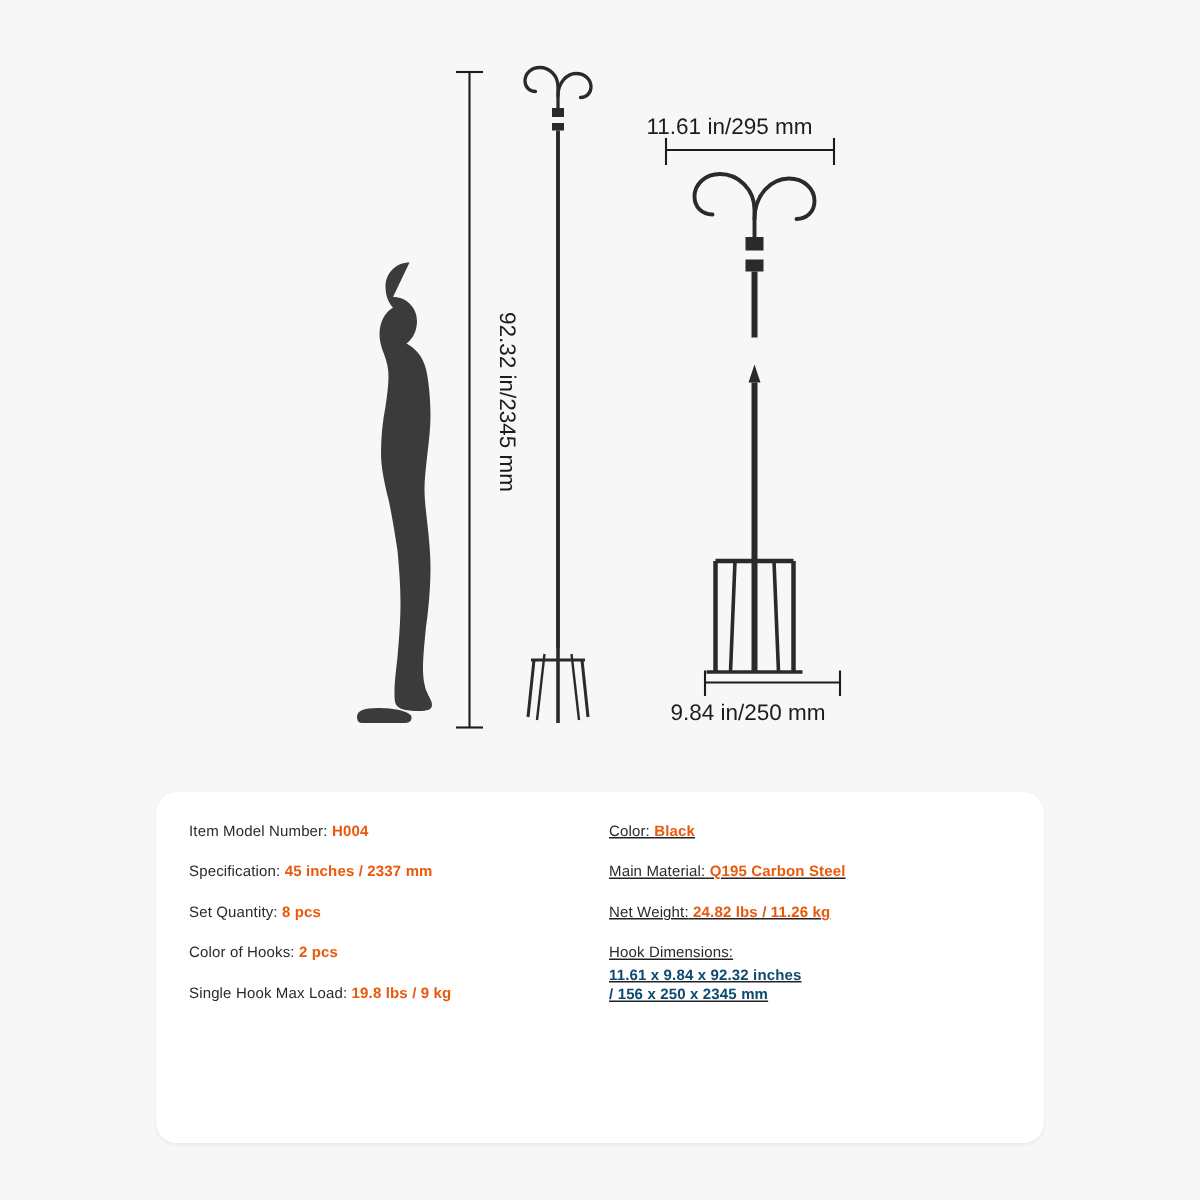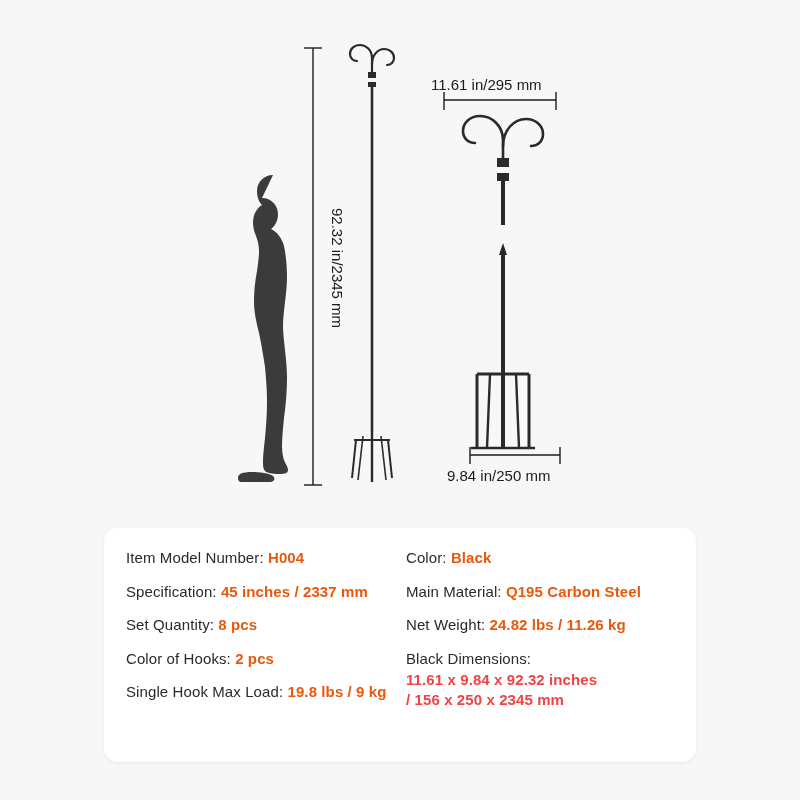--- a/index.html
+++ b/index.html
@@ -60,38 +60,38 @@
     display: flex;
     padding: 20px 22px 0 22px;
     box-sizing: border-box;
     height: 100%;
   }
   .spec-col {
     flex: 0 0 50%;
     box-sizing: border-box;
   }
   .spec-col.left { padding-right: 8px; }
-  .spec-col.right { padding-left: 6px; }
+  .spec-col.right { padding-left: 6px; text-decoration: underline; }
 
   .spec-row {
-    font-size: 15px;
+    font-size: 10px;
     line-height: 1.30;
     margin-bottom: 14px;
     color: #2a2a2a;
     letter-spacing: 0.1px;
   }
   .spec-row .k {
     color: #2a2a2a;
   }
   .spec-row .v {
     color: #e8590c;
     font-weight: bold;
   }
   .spec-row .v2 {
-    color: #ef4444;
+    color: #0c4a6e;
     font-weight: bold;
     display: block;
   }
   .spec-row.block .k { display: block; margin-bottom: 2px; }
 </style>
 </head>
 <body>
 
 <div class="page">
 
@@ -233,21 +233,21 @@
         </div>
         <div class="spec-row">
           <span class="k">Main Material:</span>
           <span class="v">Q195 Carbon Steel</span>
         </div>
         <div class="spec-row">
           <span class="k">Net Weight:</span>
           <span class="v">24.82 lbs / 11.26 kg</span>
         </div>
         <div class="spec-row block">
-          <span class="k">Black Dimensions:</span>
+          <span class="k">Hook Dimensions:</span>
           <span class="v2">11.61 x 9.84 x 92.32 inches</span>
           <span class="v2">/ 156 x 250 x 2345 mm</span>
         </div>
       </div>
 
     </div>
   </div>
 
 </div>
 

